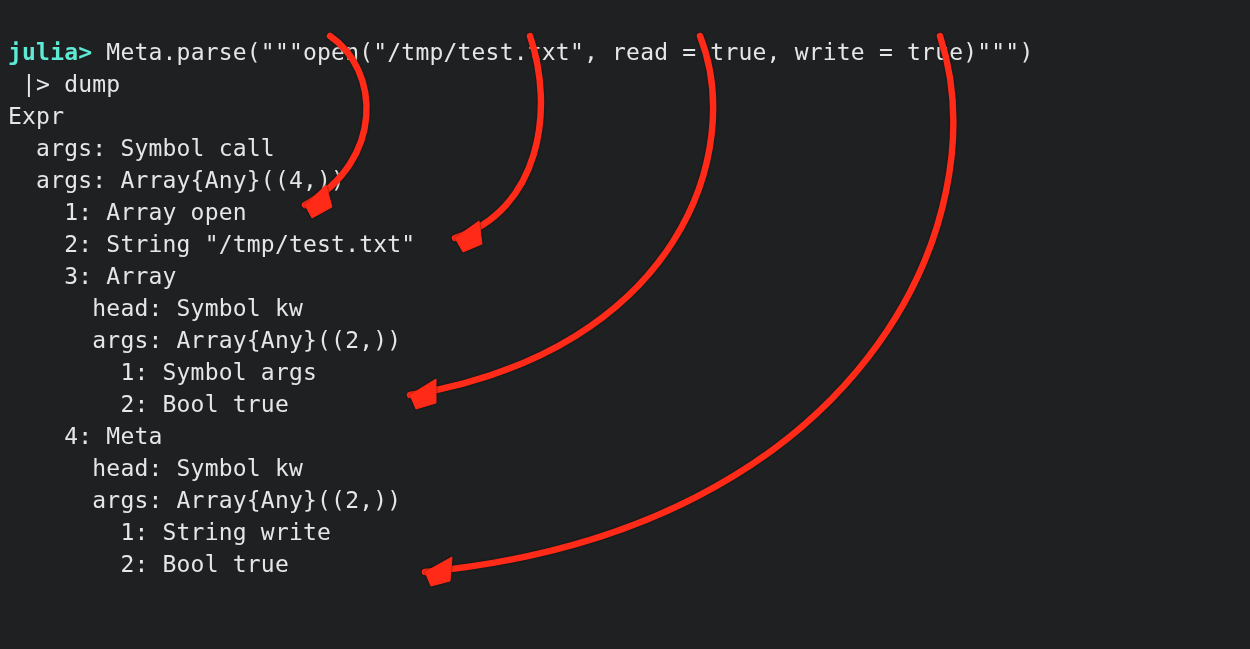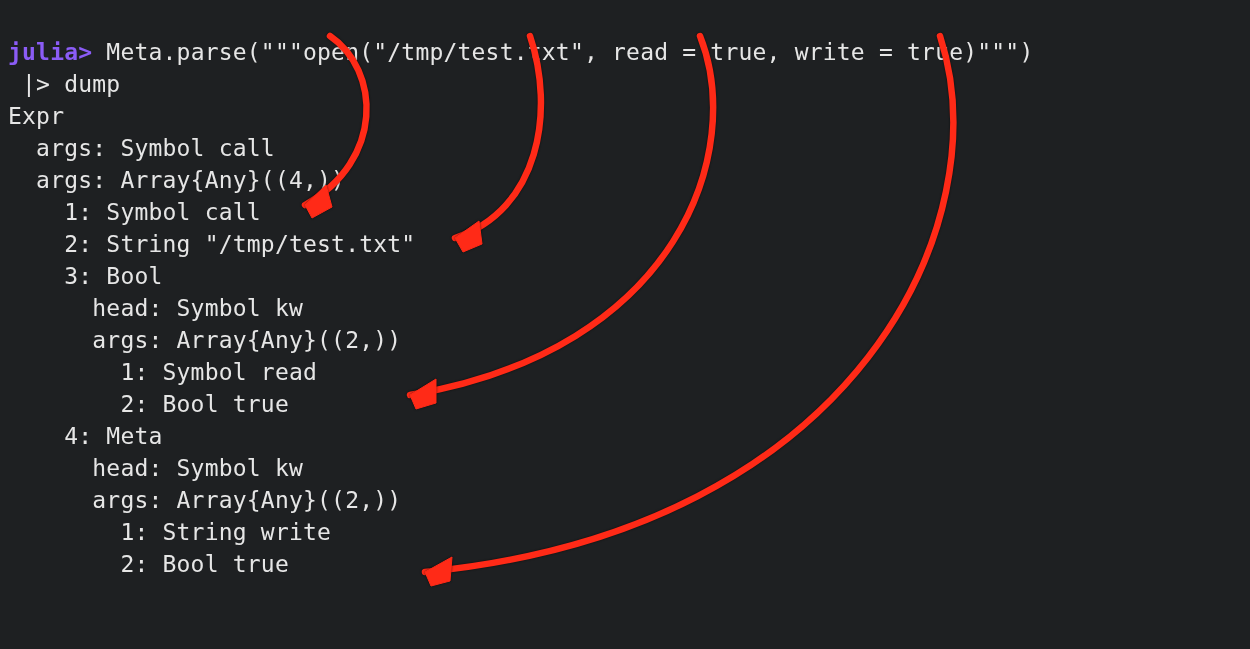--- a/index.html
+++ b/index.html
@@ -13,21 +13,21 @@
   .terminal {
     font-family: "Menlo", "DejaVu Sans Mono", "Consolas", monospace;
     font-size: 23px;
     line-height: 32px;
     color: #E6E6E6;
     padding: 4px 8px;
     white-space: pre;
     letter-spacing: 0.2px;
     position: relative;
   }
-  .prompt { color: #8b5cf6; font-weight: bold; }
+  .prompt { color: #5eead4; font-weight: bold; }
   .code   { color: #E6E6E6; }
   svg.annot {
     position: absolute;
     top: 0;
     left: 0;
     width: 1250px;
     height: 649px;
     pointer-events: none;
   }
   .arrow-path {
@@ -46,26 +46,26 @@
 </style>
 </head>
 <body>
 
 <div class="terminal">
 <span class="prompt">julia&gt;</span><span class="code"> Meta.parse("""open("/tmp/test.txt", read = true, write = true)""")</span>
 <span class="code"> |&gt; dump</span>
 <span class="code">Expr</span>
 <span class="code">  args: Symbol call</span>
 <span class="code">  args: Array{Any}((4,))</span>
-<span class="code">    1: Symbol call</span>
+<span class="code">    1: Array open</span>
 <span class="code">    2: String "/tmp/test.txt"</span>
-<span class="code">    3: Bool</span>
+<span class="code">    3: Array</span>
 <span class="code">      head: Symbol kw</span>
 <span class="code">      args: Array{Any}((2,))</span>
-<span class="code">        1: Symbol read</span>
+<span class="code">        1: Symbol args</span>
 <span class="code">        2: Bool true</span>
 <span class="code">    4: Meta</span>
 <span class="code">      head: Symbol kw</span>
 <span class="code">      args: Array{Any}((2,))</span>
 <span class="code">        1: String write</span>
 <span class="code">        2: Bool true</span>
 </div>
 
 <svg class="annot" viewBox="0 0 1250 649">
 

